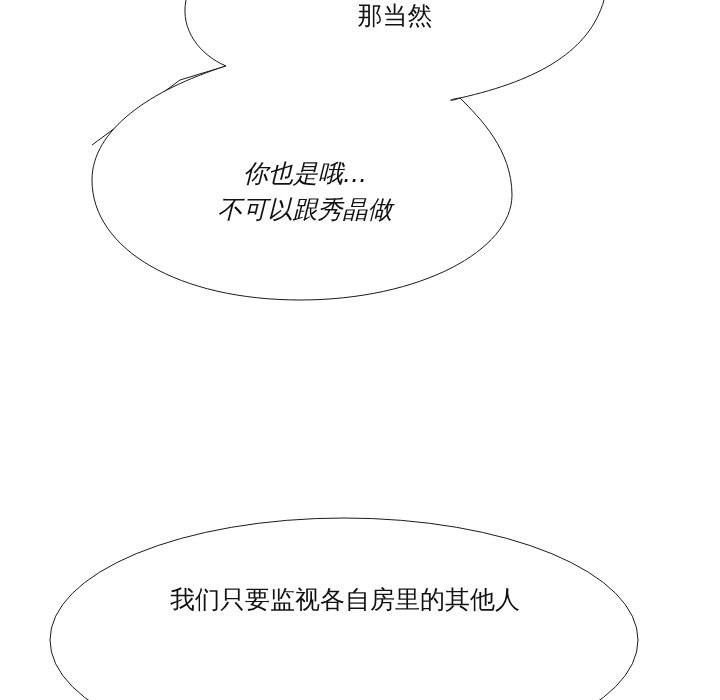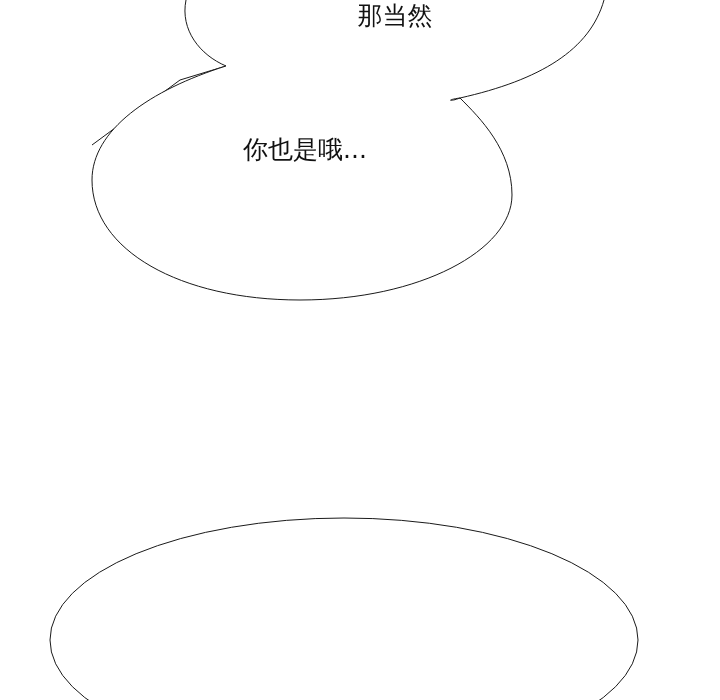--- a/index.html
+++ b/index.html
@@ -22,18 +22,20 @@
            C 512 150, 480 118, 460 98
            C 450 102, 445 100, 460 98" fill="#ffffff" stroke="#1a1a1a" stroke-width="1"></path>
 
   <ellipse cx="344" cy="640" rx="294" ry="122" fill="#ffffff" stroke="#1a1a1a" stroke-width="1"></ellipse>
 </svg>
 
 <div class="text-block" style="left:330px; top:-2px; width:130px;">
   <span class="line">那当然</span>
 </div>
 
-<div class="text-block" style="left:180px; top:132px; width:250px;">
+<div class="text-block" style="left:180px; top:156px; width:250px;font-style:italic;">
   <span class="line">你也是哦...</span>
+  <span class="line">不可以跟秀晶做</span>
 </div>
 
 <div class="text-block" style="left:110px; top:582px; width:470px; line-height:36px;">
+  <span class="line">我们只要监视各自房里的其他人</span>
 </div>
 
 </body></html>

